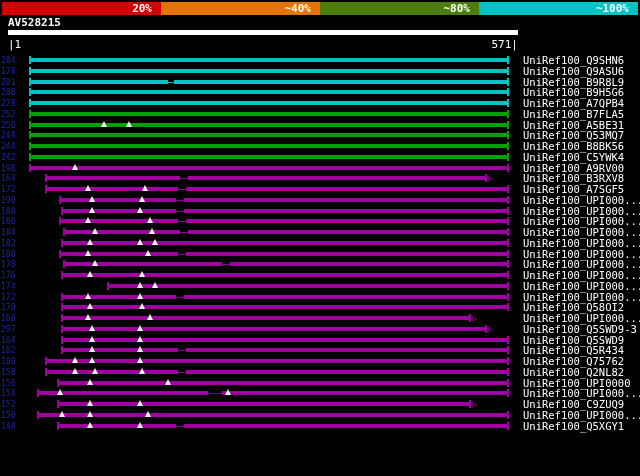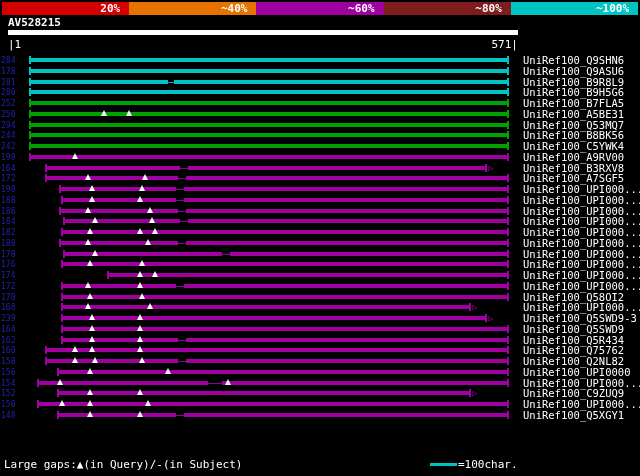--- a/index.html
+++ b/index.html
@@ -41,24 +41,21 @@
 
 <div class="screen">
 
   <div class="scalebar">
       <div class="seg" style="background: rgb(212, 0, 0);">
         <span>20%</span>
       </div>
       <div class="seg" style="background: rgb(230, 115, 0);">
         <span>~40%</span>
       </div>
-      <div class="seg" style="background: rgb(161, 0, 161);">
-        <span>~60%</span>
-      </div>
-      <div class="seg" style="background: #7f1d1d; text-align: right;">
+      <div class="seg" style="background: #4d7c0f; text-align: right;">
         <span>~80%</span>
       </div>
       <div class="seg" style="background: rgb(0, 195, 195);">
         <span>~100%</span>
       </div>
     </div>
 
   <div class="qname">AV528215</div>
   <div class="qbar"></div>
   <div class="ruler">
@@ -83,34 +80,39 @@
           <div class="gap" style="left: 138px; width: 6px;"></div>
         </div>
         <span class="hit">UniRef100_B9R8L9</span>
       </div>
       <div class="row">
         <span class="score">280</span>
         <div class="bar" style="left: 30px; width: 478px; background: rgb(0, 195, 195); color: rgb(0, 195, 195);"></div>
         <span class="hit">UniRef100_B9H5G6</span>
       </div>
       <div class="row">
+        <span class="score">278</span>
+        <div class="bar" style="left: 30px; width: 478px; background: rgb(0, 195, 195); color: rgb(0, 195, 195);"></div>
+        <span class="hit">UniRef100_A7QPB4</span>
+      </div>
+      <div class="row">
         <span class="score">252</span>
         <div class="bar" style="left: 30px; width: 478px; background: rgb(0, 161, 0); color: rgb(0, 161, 0);"></div>
         <span class="hit">UniRef100_B7FLA5</span>
       </div>
       <div class="row">
         <span class="score">250</span>
         <div class="bar" style="left: 30px; width: 478px; background: rgb(0, 161, 0); color: rgb(0, 161, 0);">
           <div class="tri" style="left: 71px;"></div>
           <div class="tri" style="left: 96px;"></div>
         </div>
         <span class="hit">UniRef100_A5BE31</span>
       </div>
       <div class="row">
-        <span class="score">294</span>
+        <span class="score">248</span>
         <div class="bar" style="left: 30px; width: 478px; background: rgb(0, 161, 0); color: rgb(0, 161, 0);"></div>
         <span class="hit">UniRef100_Q53MQ7</span>
       </div>
       <div class="row">
         <span class="score">244</span>
         <div class="bar" style="left: 30px; width: 478px; background: rgb(0, 161, 0); color: rgb(0, 161, 0);"></div>
         <span class="hit">UniRef100_B8BK56</span>
       </div>
       <div class="row">
         <span class="score">242</span>
@@ -239,21 +241,21 @@
       <div class="row">
         <span class="score">168</span>
         <div class="bar" style="left: 62px; width: 408px; background: rgb(161, 0, 161); color: rgb(161, 0, 161);">
           <div class="tri" style="left: 23px;"></div>
           <div class="tri" style="left: 85px;"></div>
         </div>
         <span class="arrow" style="left: 472px; color: rgb(161, 0, 161);">▷</span>
         <span class="hit">UniRef100_UPI000...</span>
       </div>
       <div class="row">
-        <span class="score">239</span>
+        <span class="score">297</span>
         <div class="bar" style="left: 62px; width: 424px; background: rgb(161, 0, 161); color: rgb(161, 0, 161);">
           <div class="tri" style="left: 27px;"></div>
           <div class="tri" style="left: 75px;"></div>
         </div>
         <span class="arrow" style="left: 488px; color: rgb(161, 0, 161);">▷</span>
         <span class="hit">UniRef100_Q5SWD9-3</span>
       </div>
       <div class="row">
         <span class="score">164</span>
         <div class="bar" style="left: 62px; width: 446px; background: rgb(161, 0, 161); color: rgb(161, 0, 161);">
@@ -329,21 +331,14 @@
         <span class="score">148</span>
         <div class="bar" style="left: 58px; width: 450px; background: rgb(161, 0, 161); color: rgb(161, 0, 161);">
           <div class="gap" style="left: 118px; width: 8px;"></div>
           <div class="tri" style="left: 29px;"></div>
           <div class="tri" style="left: 79px;"></div>
         </div>
         <span class="hit">UniRef100_Q5XGY1</span>
       </div>
     </div>
 
-  <div class="legend">
-    <span class="lg-text">Large gaps:▲(in Query)/-(in Subject)</span>
-    <span class="lg-scale">
-      <span class="lg-line" style="background: rgb(0, 195, 195);"></span>
-      <span>=100char.</span>
-    </span>
-  </div>
 
 </div>
 
 </body></html>

